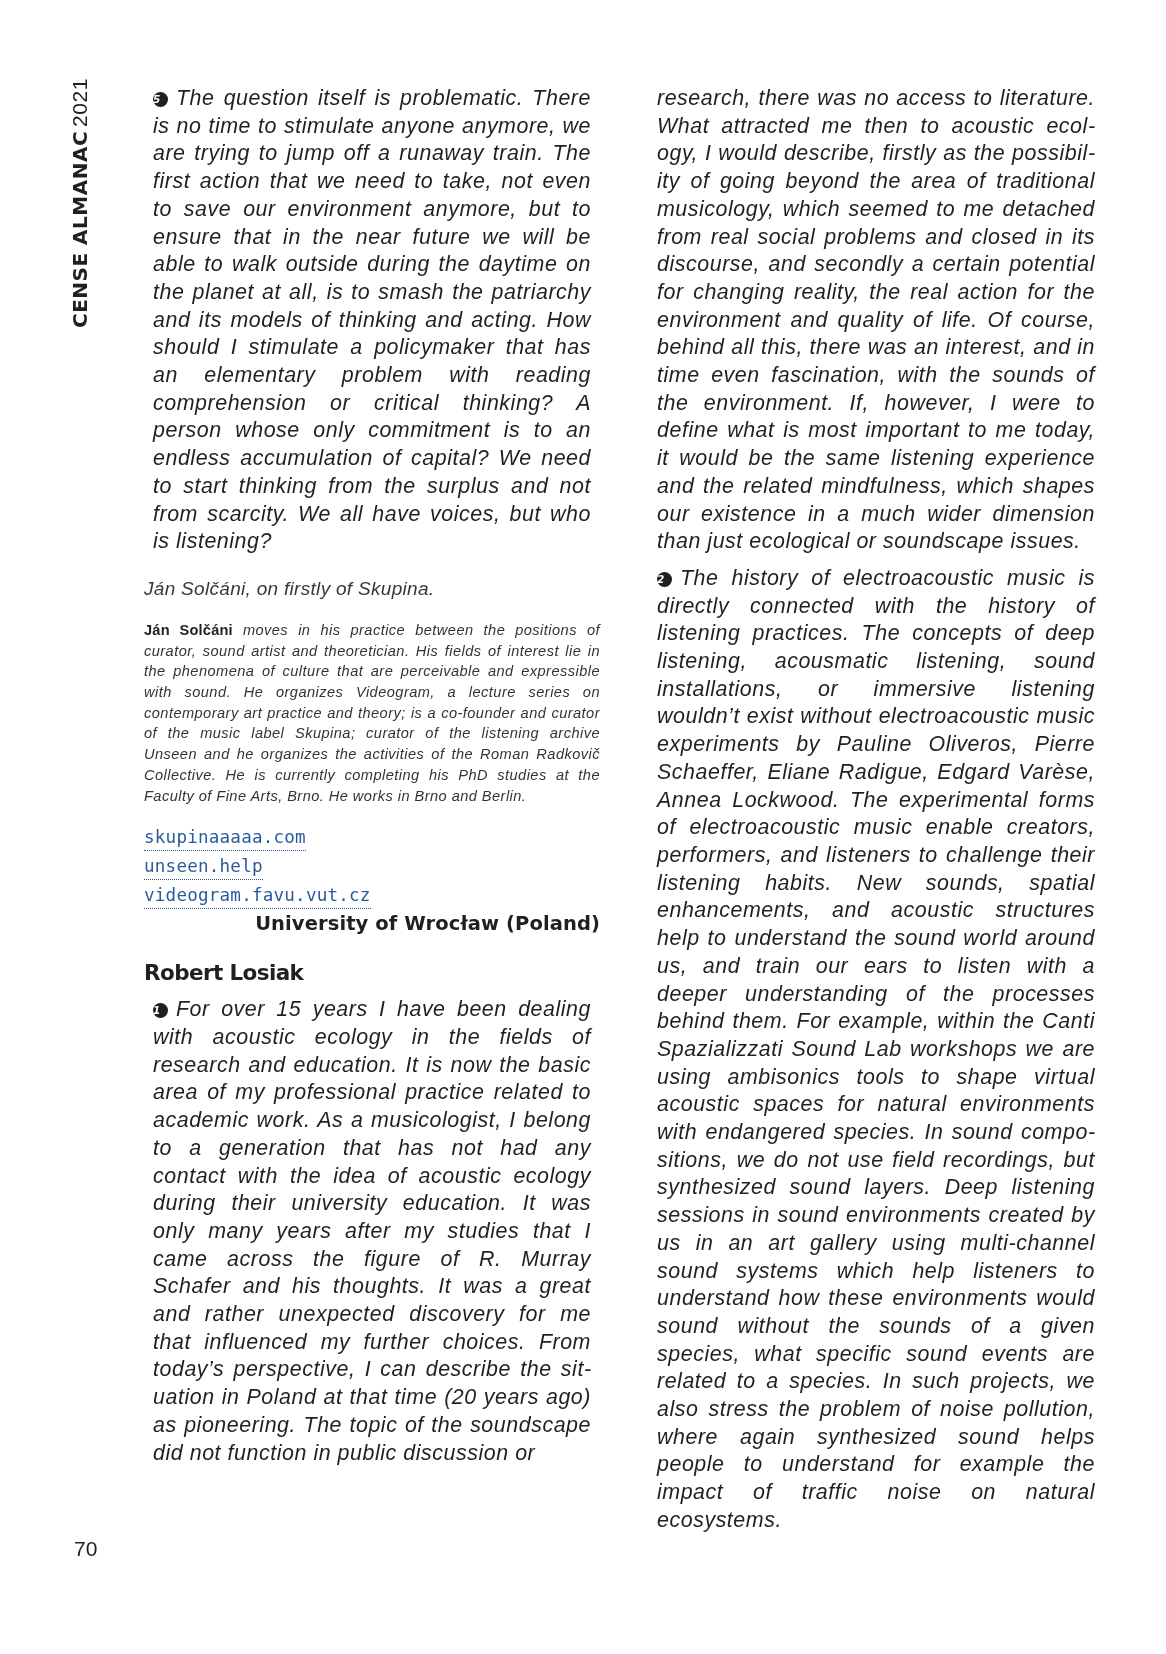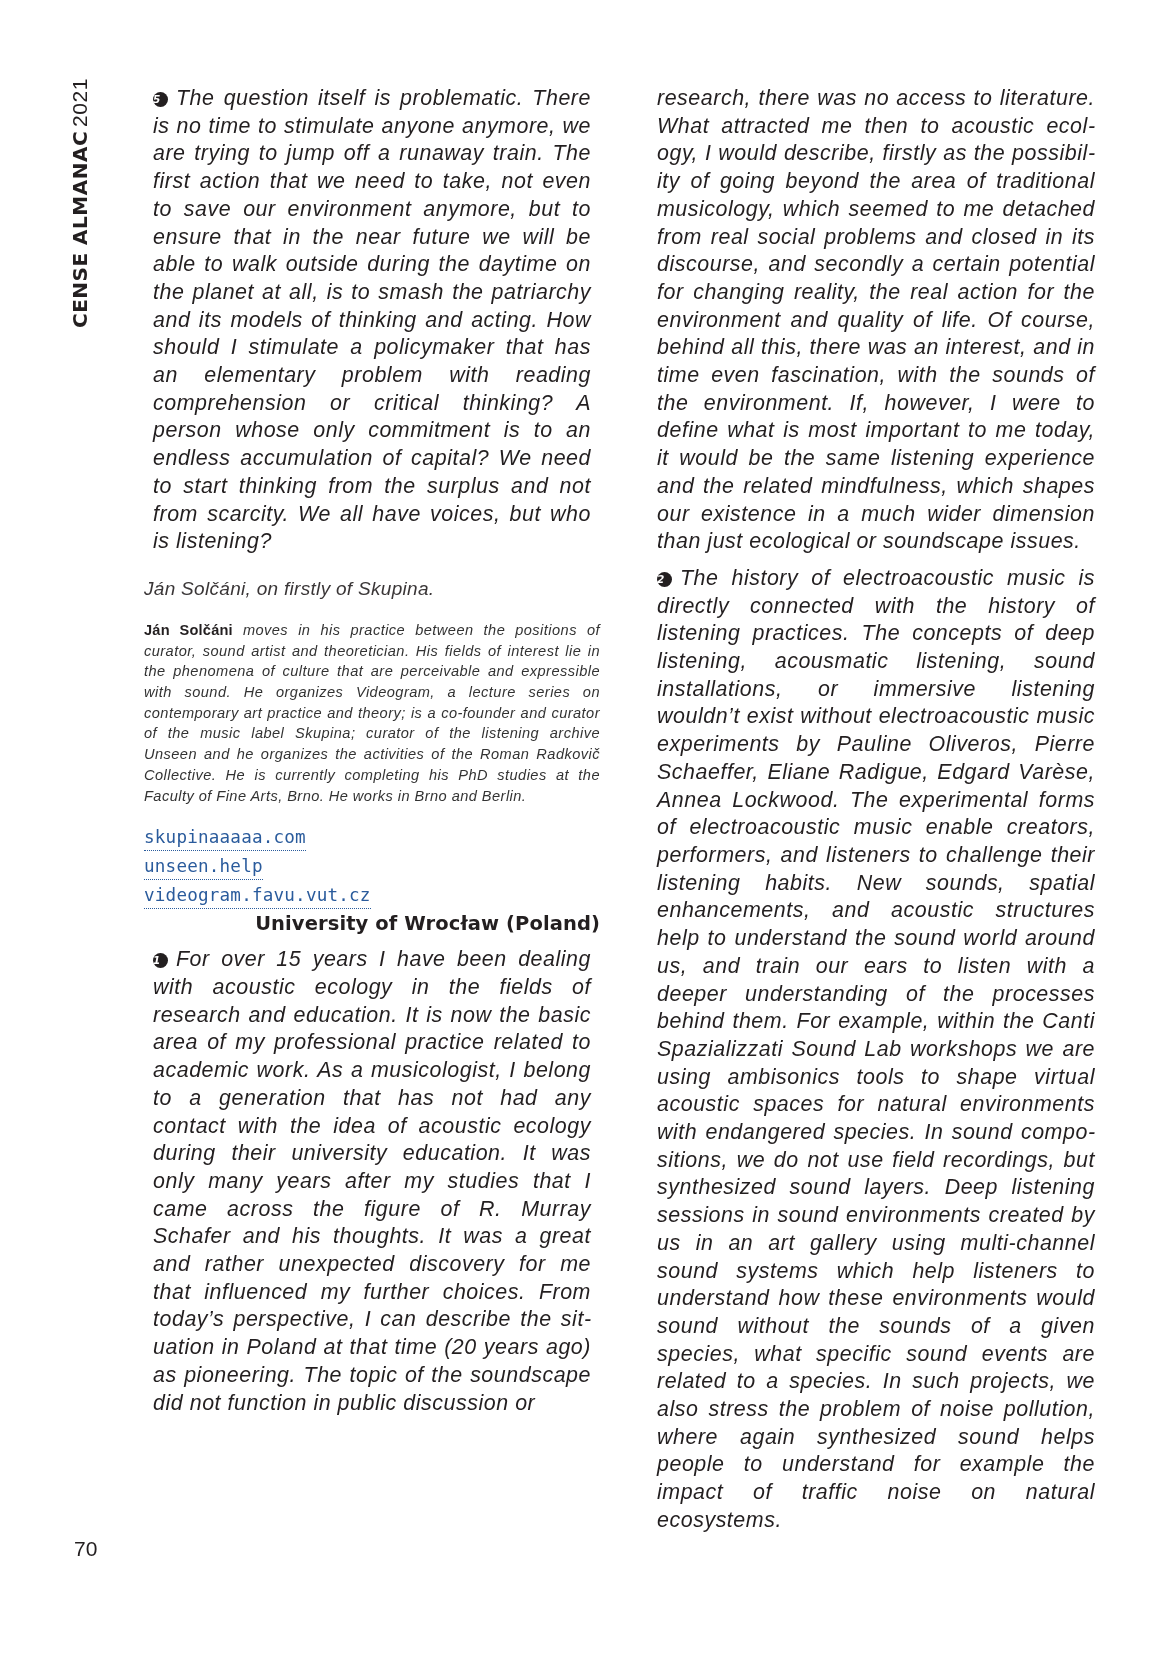--- a/index.html
+++ b/index.html
@@ -92,20 +92,21 @@
   <p class="bio"><b>Ján Solčáni</b><span> moves in his practice between the positions of curator, sound artist and theoretician. His fields of inter­est lie in the phenomena of culture that are perceivable and expressible with sound. He organizes Videogram, a lec­ture series on contemporary art practice and theory; is a co-founder and curator of the music label Skupina; curator of the listening archive Unseen and he organizes the activities of the Roman Radkovič Collective. He is currently completing his PhD studies at the Faculty of Fine Arts, Brno. He works in Brno and Berlin.</span></p>
 
   <div class="links">
     <a class="link">skupinaaaaa.com</a>
     <a class="link">unseen.help</a>
     <a class="link">videogram.favu.vut.cz</a>
   </div>
 
   <h3 class="section-sub">University of Wrocław (Poland)</h3>
 
+  <h4 class="author">Robert Losiak</h4>
   <p class="body"><span class="num">1</span><span>For over 15 years I have been dealing with acoustic ecology in the fields of research and education. It is now the basic area of my professional practice related to academic work. As a musicolo­gist, I belong to a generation that has not had any contact with the idea of acoustic ecology during their university education. It was only many years after my studies that I came across the figure of R. Murray Schafer and his thoughts. It was a great and rather unexpected discovery for me that influenced my further choices. From today’s perspective, I can describe the sit­uation in Poland at that time (20 years ago) as pioneering. The topic of the soundscape did not function in public discussion or</span></p>
 </div>
 
 <div class="col col-right">
   <p class="body">research, there was no access to literature. What attracted me then to acoustic ecol­ogy, I would describe, firstly as the possibil­ity of going beyond the area of traditional musicology, which seemed to me detached from real social problems and closed in its discourse, and secondly a certain potential for changing reality, the real action for the environment and quality of life. Of course, behind all this, there was an interest, and in time even fascination, with the sounds of the environment. If, however, I were to define what is most important to me today, it would be the same listening experience and the related mindfulness, which shapes our existence in a much wider dimension than just ecological or soundscape issues.</p>
 
   <p class="body"><span class="num">2</span><span>The history of electroacoustic music is directly connected with the history of listening practices. The concepts of deep listening, acousmatic listening, sound installations, or immersive listen­ing wouldn’t exist without electroacoustic music experiments by Pauline Oliveros, Pierre Schaeffer, Eliane Radigue, Edgard Varèse, Annea Lockwood. The experimen­tal forms of electroacoustic music enable creators, performers, and listeners to chal­lenge their listening habits. New sounds, spatial enhancements, and acoustic struc­tures help to understand the sound world around us, and train our ears to listen with a deeper understanding of the processes behind them. For example, within the Canti Spazializzati Sound Lab workshops we are using ambisonics tools to shape virtual acoustic spaces for natural environments with endangered species. In sound compo­sitions, we do not use field recordings, but synthesized sound layers. Deep listening sessions in sound environments created by us in an art gallery using multi-chan­nel sound systems which help listeners to understand how these environments would sound without the sounds of a given species, what specific sound events are related to a species. In such projects, we also stress the problem of noise pol­lution, where again synthesized sound helps people to understand for exam­ple the impact of traffic noise on natural ecosystems.</span></p>
 </div>
 
 </body></html>

